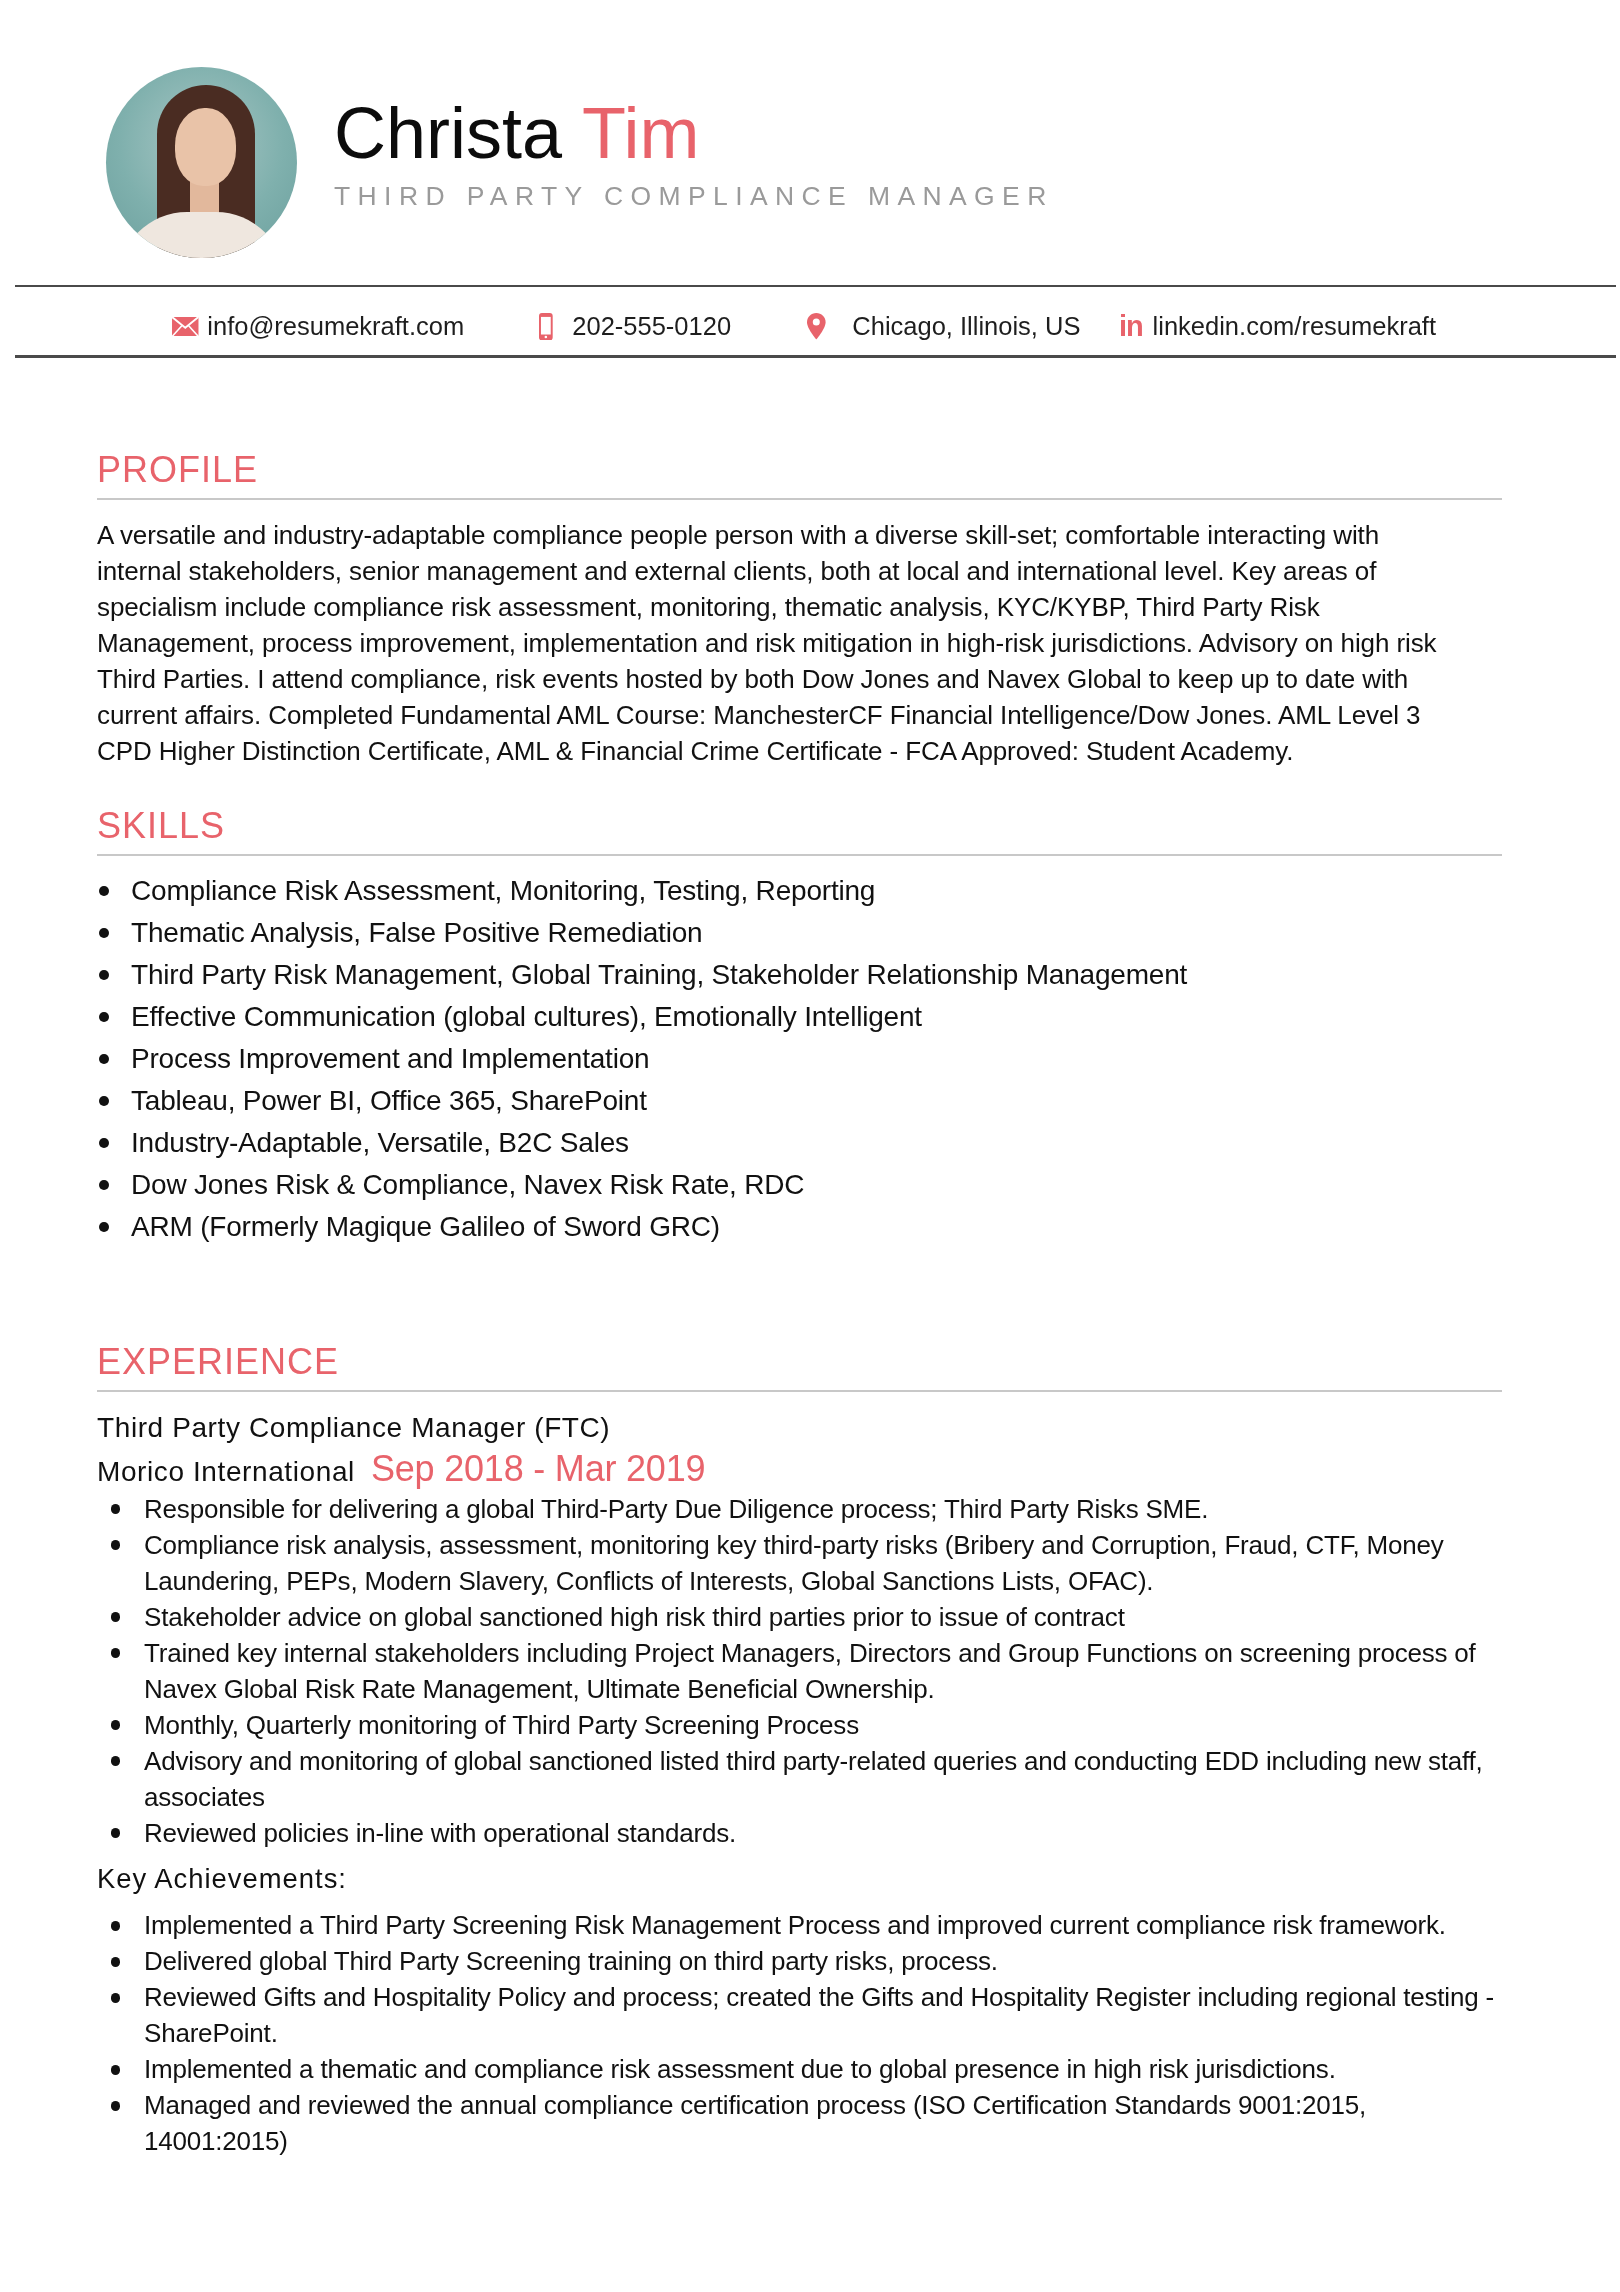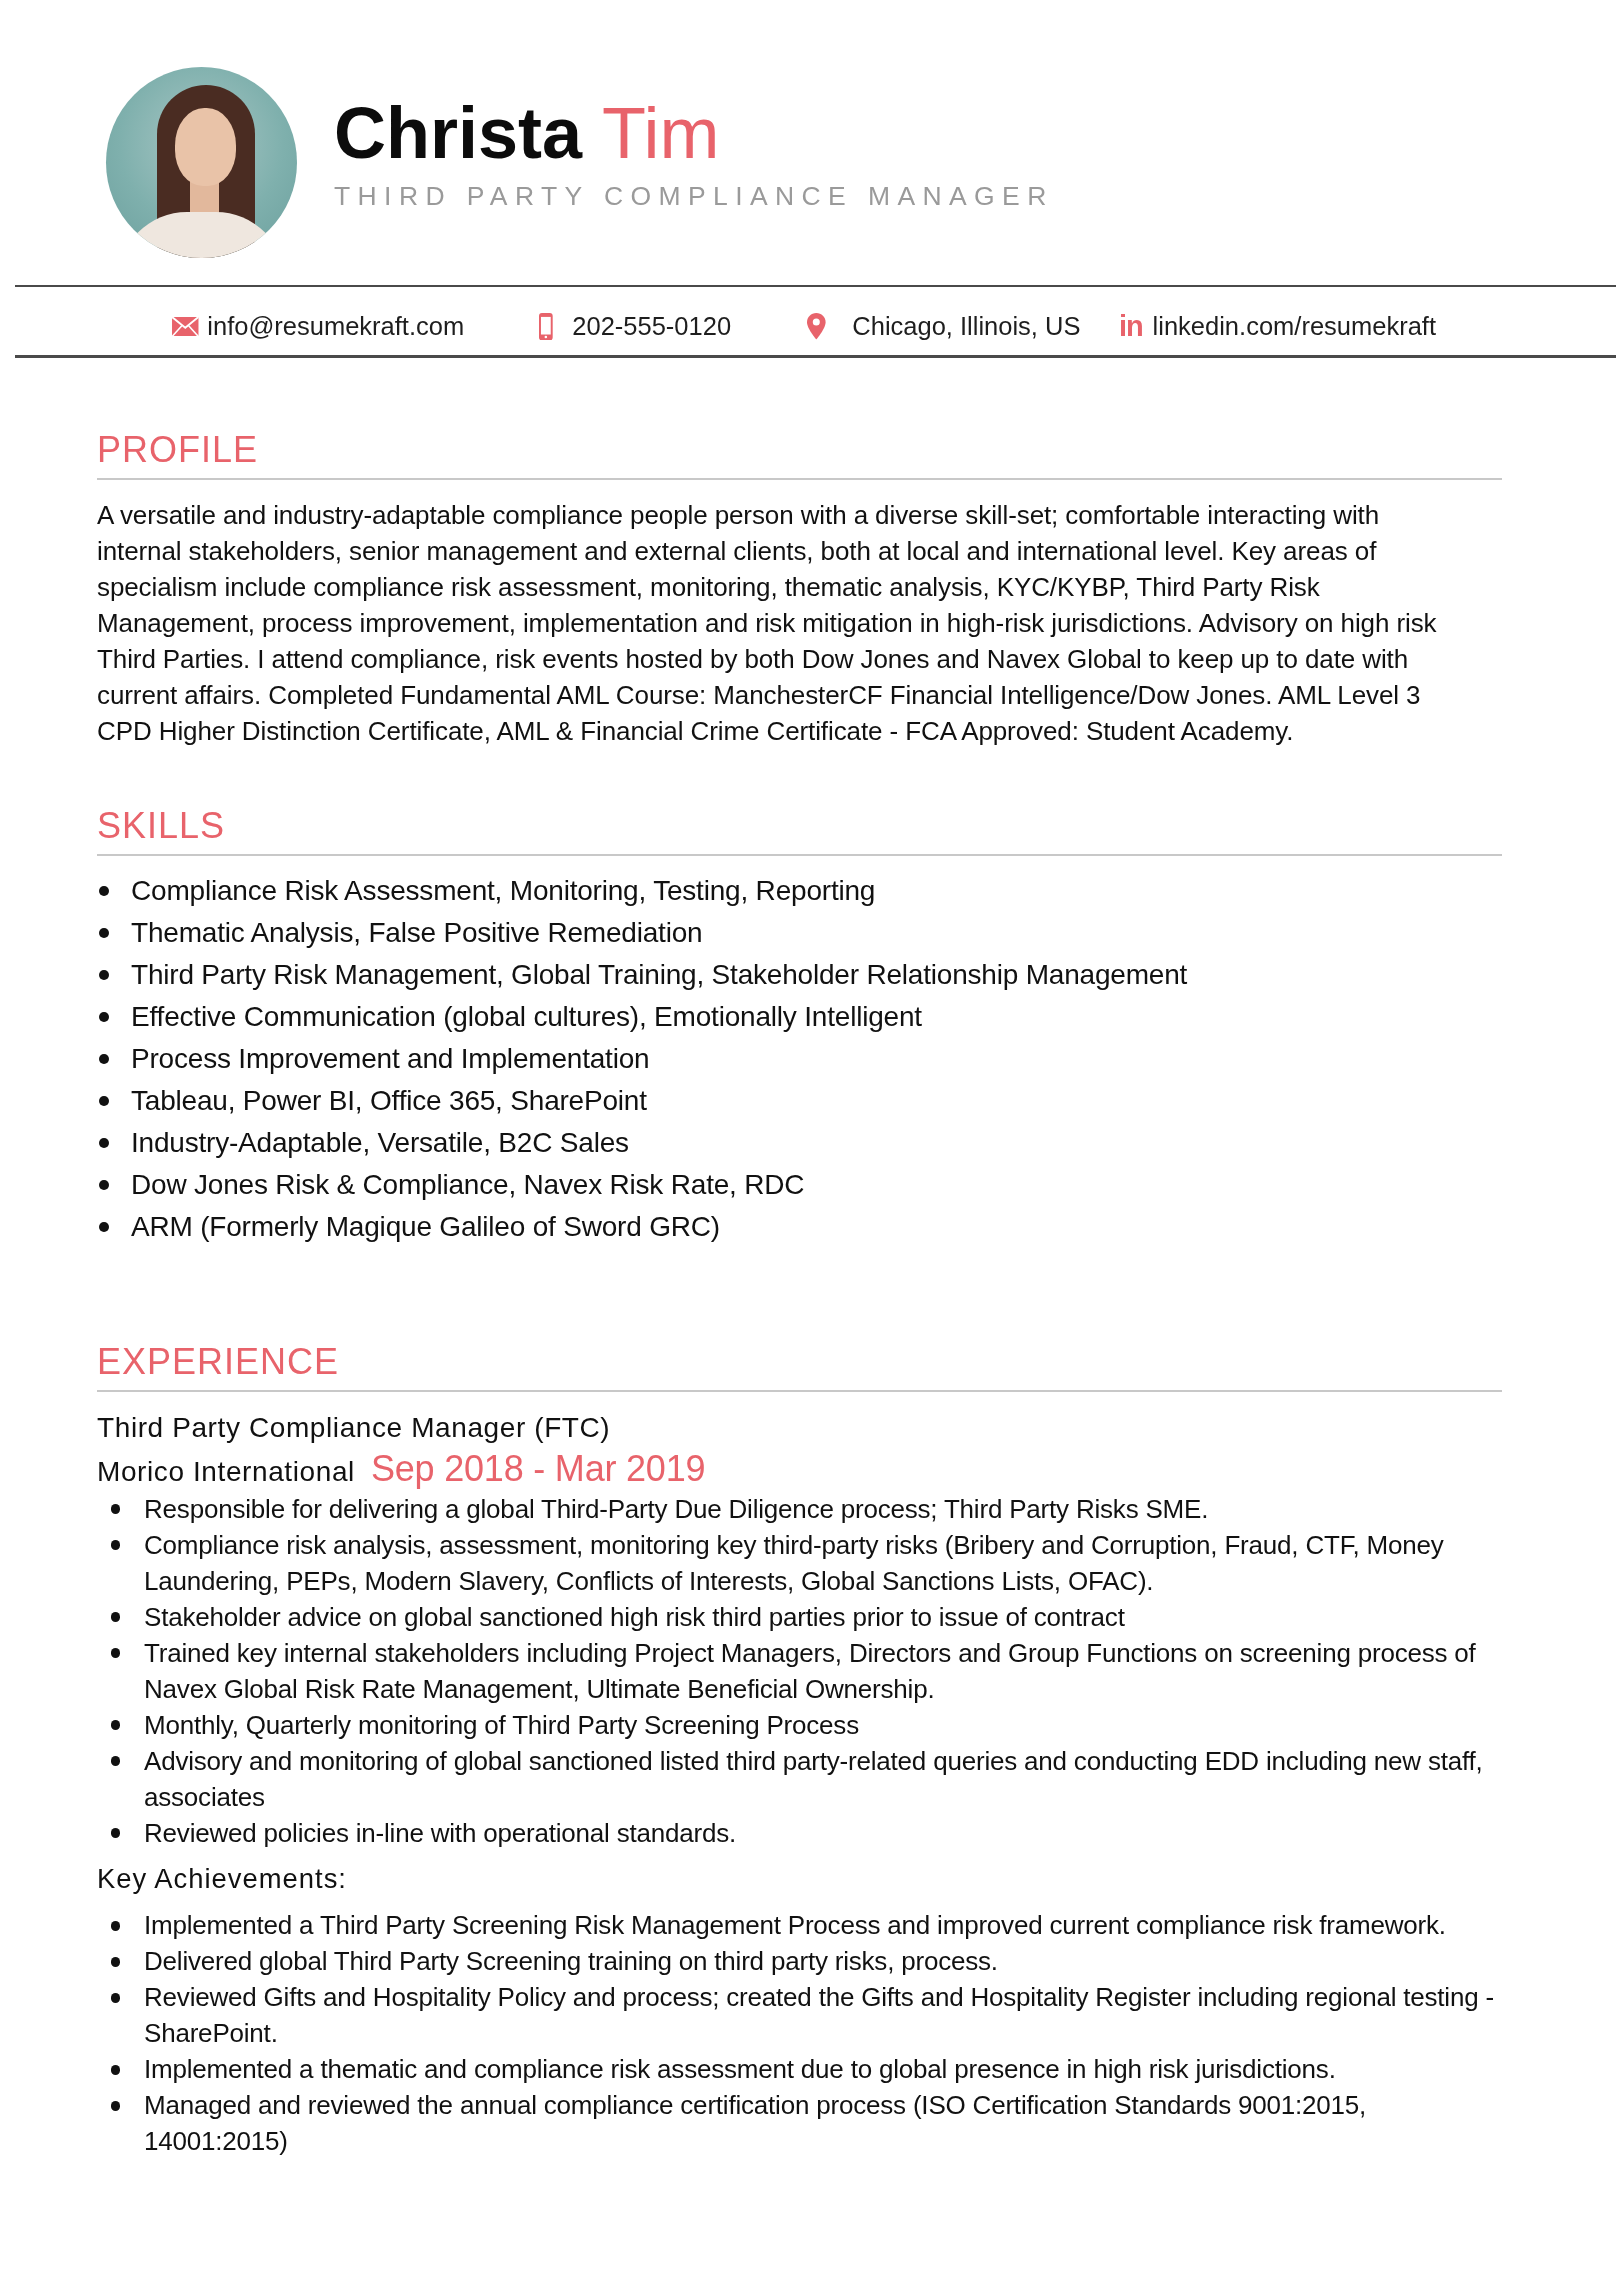--- a/index.html
+++ b/index.html
@@ -13,21 +13,21 @@
   .photo .hair { position: absolute; left: 51px; top: 17.6px; width: 98px; height: 186px;
                  border-radius: 49px 49px 29px 29px; background: #4a2c22; }
   .photo .face { position: absolute; left: 69px; top: 41px; width: 61px; height: 78px;
                  border-radius: 48% 48% 46% 46%; background: #e9c3a8; }
   .photo .shoulders { position: absolute; left: 11.8px; top: 145px; width: 167px; height: 78px;
                       border-radius: 69px 69px 0 0; background: #efe7df; }
   .photo .neck { position: absolute; left: 84px; top: 110px; width: 29px; height: 49px; background: #e2b89c; }
 
   .name { position: absolute; left: 334px; top: 88px; margin: 0; font-size: 72px; line-height: 90px;
           font-family: "Liberation Sans", sans-serif; letter-spacing: 0px; white-space: nowrap; }
-  .name .first { color: #0c0c0c; font-weight: 700; }
+  .name .first { color: #0c0c0c; font-weight: 400; }
   .name .last { color: #e8636b; font-weight: 400; }
   .jobtitle { position: absolute; left: 334px; top: 180px; font-size: 26.5px; line-height: 33px;
               color: #9a9a9a; letter-spacing: 7.4px; white-space: nowrap; }
 
   .rule-top { position: absolute; left: 14.7px; width: 1601px; top: 285px; height: 2px; background: #4a4a4a; }
   .rule-bottom { position: absolute; left: 14.7px; width: 1601px; top: 355px; height: 2.9px; background: #4a4a4a; }
 
   .contacts { position: absolute; top: 306px; left: 0; width: 1460px; height: 41px; }
   .contact { position: absolute; top: 0; height: 41px; display: flex; align-items: center;
              font-size: 25.5px; color: #1e1e1e; white-space: nowrap; }
@@ -38,21 +38,21 @@
   .c-li { left: 1119px; }
   .li-glyph { font-family: "Liberation Sans", sans-serif; font-weight: 700; color: #e8636b;
               font-size: 29px; line-height: 29px; letter-spacing: -1px; }
 
   
   .section { position: absolute; left: 97px; width: 1405px; }
   .sec-head { margin: 0; font-size: 36px; line-height: 43px; color: #e8636b; font-weight: 400;
               letter-spacing: 1px; font-family: "Liberation Sans", sans-serif; }
   .sec-rule { height: 2px; background: #c8c8c8; margin-top: 6.9px; }
 
-  .profile { top: 428px; }
+  .profile { top: 448px; }
   .profile p { margin: 0; margin-top: 17.6px; font-size: 26px; line-height: 36px; color: #111;
                font-family: "Liberation Sans", sans-serif; width: 1372px; letter-spacing: -0.1px; }
 
   .skills { top: 804px; }
   .skills ul { list-style: none; margin: 13.7px 0 0 0; padding: 0; }
   .skills li { position: relative; padding-left: 34px; font-size: 28px; line-height: 42px; color: #111;
                white-space: nowrap; letter-spacing: -0.2px; }
   .skills li::before { content: ""; position: absolute; left: 2px; top: 16.7px; width: 9.8px; height: 9.8px;
                        border-radius: 50%; background: #111; }
 

